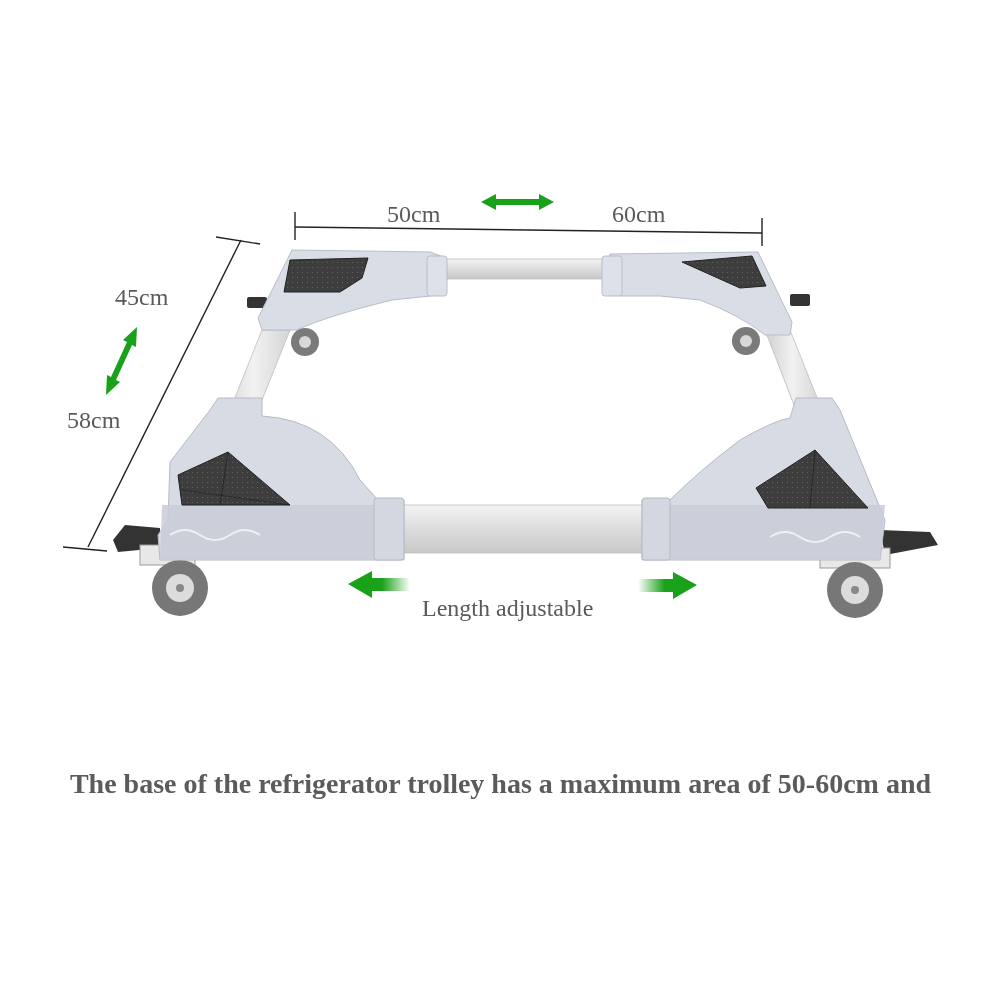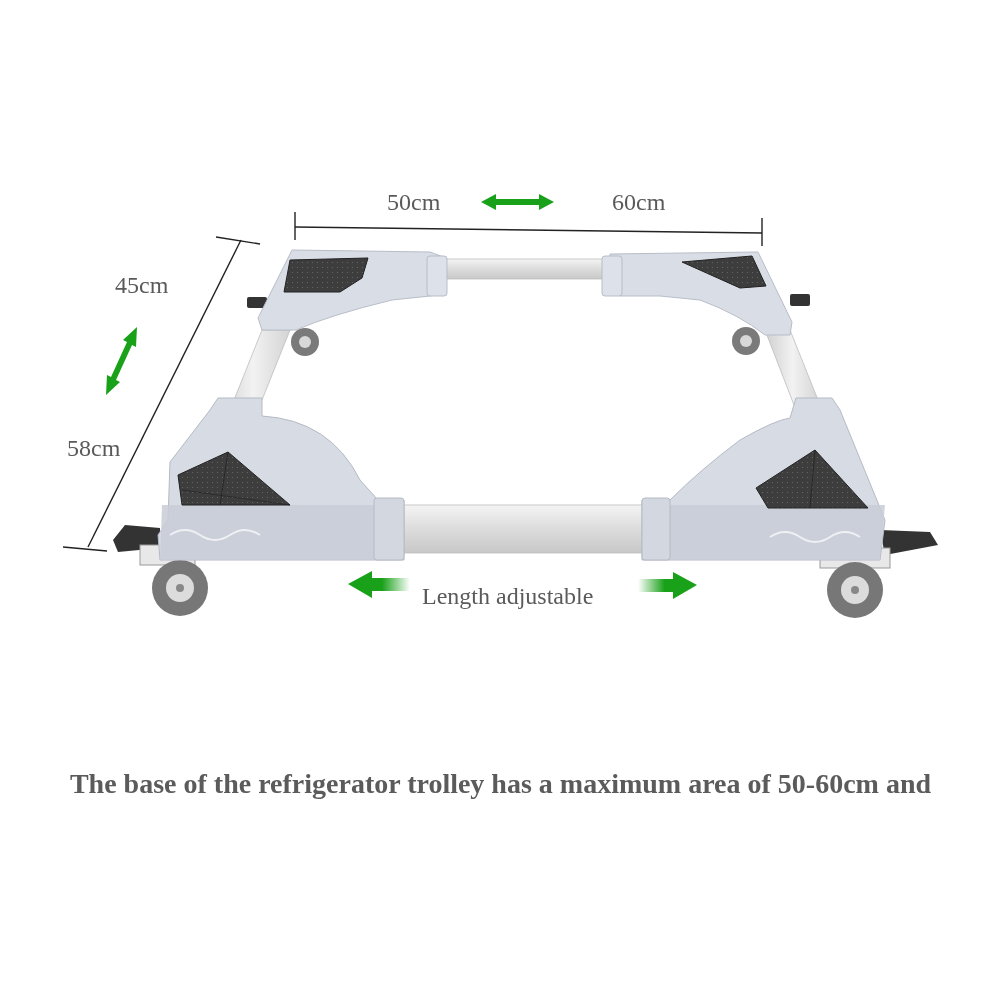--- a/index.html
+++ b/index.html
@@ -1,18 +1,18 @@
 <!DOCTYPE html>
 <html><head>
 <meta charset="utf-8">
 <style>
   html, body { margin:0; padding:0; background:#ffffff; }
   body { width:1001px; height:1001px; position:relative; overflow:hidden;
          font-family: "Liberation Serif", "DejaVu Serif", serif; color:#555555; }
-  .lbl { position:absolute; font-size:24px; color:#5a5a5a; white-space:nowrap; line-height:1; }
+  .lbl { position:absolute; font-size:24px; color:#5a5a5a; white-space:nowrap; line-height:1;margin-top:12px; }
   #art { position:absolute; left:0; top:0; }
   .caption { position:absolute; left:0; top:764px; width:1001px; text-align:center;
              font-size:28px; line-height:40px; color:#5b5b5b;font-weight:bold; }
   .caption span { display:block; }
 </style>
 </head>
 <body>
 
 <svg id="art" width="1001" height="1001" viewBox="0 0 1001 1001">
   <defs>
@@ -117,18 +117,18 @@
     <rect x="642" y="498" width="28" height="62" rx="3" fill="#d3d7e0" stroke="#b5bac5"></rect>
   </g>
 
   <polygon points="348,584 372,571 372,578 410,578 410,591 372,591 372,598" fill="url(#fadeL)"></polygon>
   <polygon points="697,585 673,572 673,579 638,579 638,592 673,592 673,599" fill="url(#fadeR)"></polygon>
 </svg>
 
 <div class="lbl" style="left:387px; top:190px;">50cm</div>
 <div class="lbl" style="left:612px; top:190px;">60cm</div>
 <div class="lbl" style="left:115px; top:273px;">45cm</div>
-<div class="lbl" style="left:67px; top:436px;">58cm</div>
+<div class="lbl" style="left:67px; top:396px;">58cm</div>
 <div class="lbl" style="left:422px; top:584px;">Length adjustable</div>
 
 <div class="caption">
   <span>The base of the refrigerator trolley has a maximum area of 50-60cm and</span>
 </div>
 
 </body></html>

